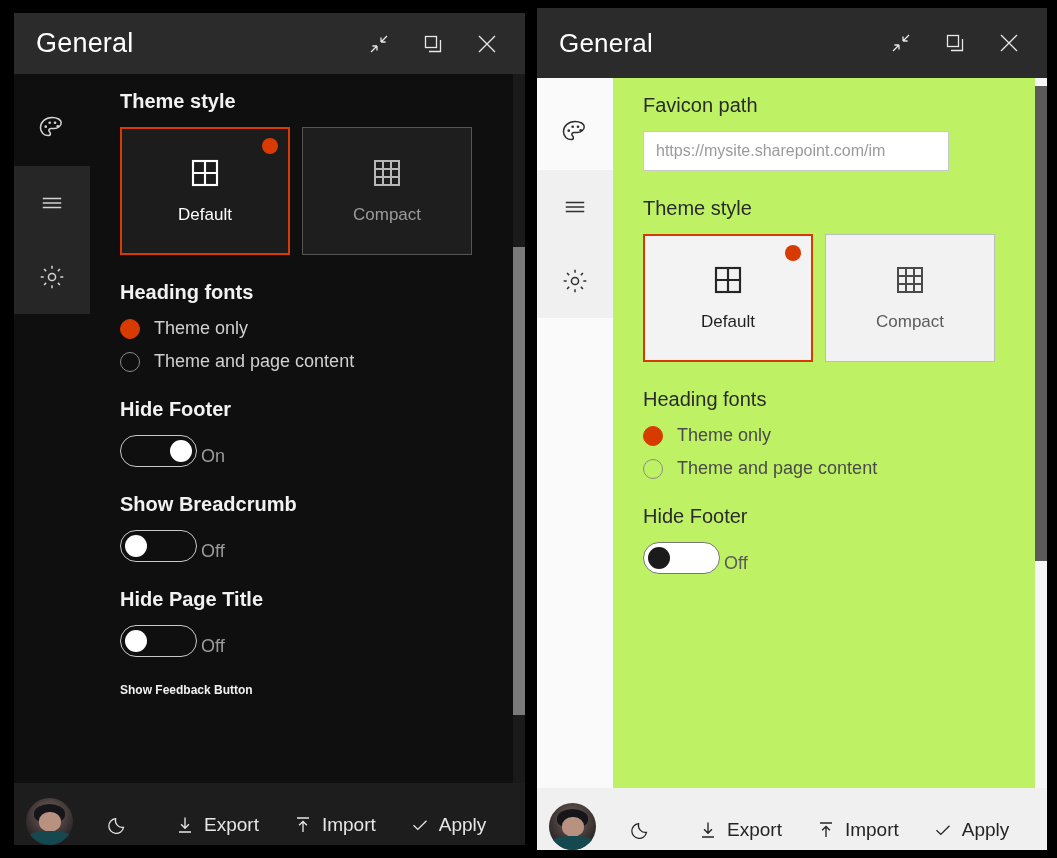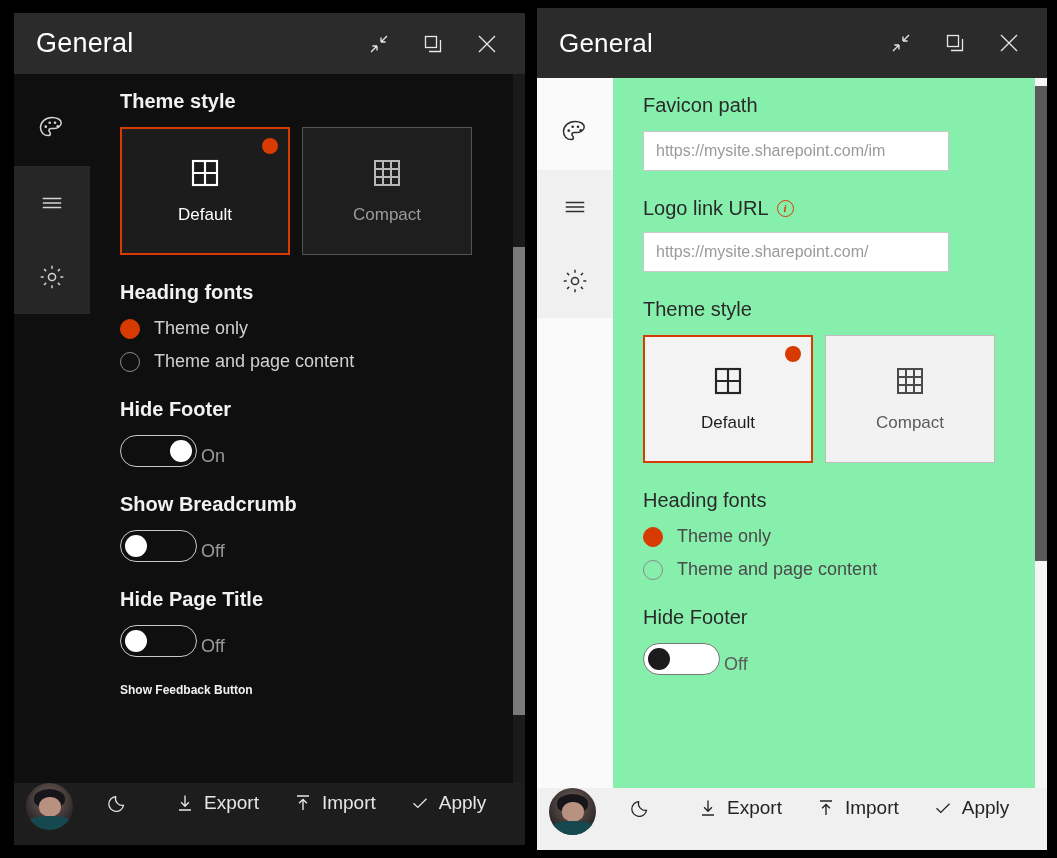--- a/index.html
+++ b/index.html
@@ -43,21 +43,21 @@
   }
   #panel-dark  .side-item.band { background: #262626; }
   #panel-light .side-item.band { background: #f0f0f0; }
   .side-item svg { display: block; }
   #panel-dark  .side-item svg { stroke: #d4d4d4; }
   #panel-light .side-item svg { stroke: #2f2f2f; }
 
   
   .content { flex: 1 1 auto; position: relative; overflow: hidden; padding: 16px 0 0 30px; }
   #panel-dark  .content { background: #0f0f0f; }
-  #panel-light .content { background: #86efac; }
+  #panel-light .content { background: #bef264; }
 
   
   .sec-label { font-size: 20px; font-weight: 400; margin-bottom: 14px; }
   #panel-dark  .sec-label { color: #e8e8e8; }
   #panel-light .sec-label { color: #2a2a2a; }
   .sec-label.bold { font-weight: 700; }
   #panel-dark .sec-label.bold { color: #f2f2f2; }
 
   .group { margin-bottom: 26px; }
 
@@ -133,21 +133,21 @@
 
   
   .sbtrack { position: absolute; width: 12px; top: 0; bottom: 0; right: 0; }
   #panel-dark  .sbtrack { background: #1a1a1a; }
   #panel-light .sbtrack { background: #f5f5f5; }
   .sbthumb { position: absolute; width: 12px; left: 0; }
   #panel-dark  .sbthumb { background: #7a7a7a; }
   #panel-light .sbthumb { background: #5a5a5a; }
 
   
-  .footer { flex: 0 0 62px; display: flex; align-items: flex-start; padding-left: 12px; }
+  .footer { flex: 0 0 62px; display: flex; align-items: flex-end; padding-left: 12px; }
   #panel-dark  .footer { background: #1d1d1d; }
   #panel-light .footer { background: #f0f0f0; }
   .avatar {
     width: 47px; height: 47px; border-radius: 50%; flex: 0 0 47px; overflow: hidden;
     background: radial-gradient(circle at 50% 36%, #7b6a63 0%, #4a3f3c 42%, #2a2528 72%, #1e1c20 100%);
     position: relative; cursor: pointer;
   }
   .avatar .hair {
     position: absolute; left: 50%; top: 13%; width: 68%; height: 40%;
     transform: translateX(-50%); border-radius: 50% 50% 42% 42%;
@@ -391,27 +391,20 @@
         </div>
       </div>
 
       <div class="content">
 
         <div class="group">
           <div class="sec-label">Favicon path</div>
           <input class="txtfield" type="text" placeholder="https://mysite.sharepoint.com/im" style="">
         </div>
 
-        <div class="group">
-          <div class="label-row">
-            <span class="sec-label" style="margin:0">Logo link URL</span>
-            <span class="info-icon">i</span>
-          </div>
-          <input class="txtfield" type="text" placeholder="https://mysite.sharepoint.com/" style="">
-        </div>
 
         <div class="group">
           <div class="sec-label">Theme style</div>
           <div class="cards">
             <div class="card selected">
               <div class="card-dot"></div>
               <svg class="grid-ico" width="32" height="32" viewBox="0 0 24 24" fill="none" stroke-width="1.6">
                 <rect x="3" y="3" width="18" height="18"></rect>
                 <path d="M12 3v18M3 12h18"></path>
               </svg>

